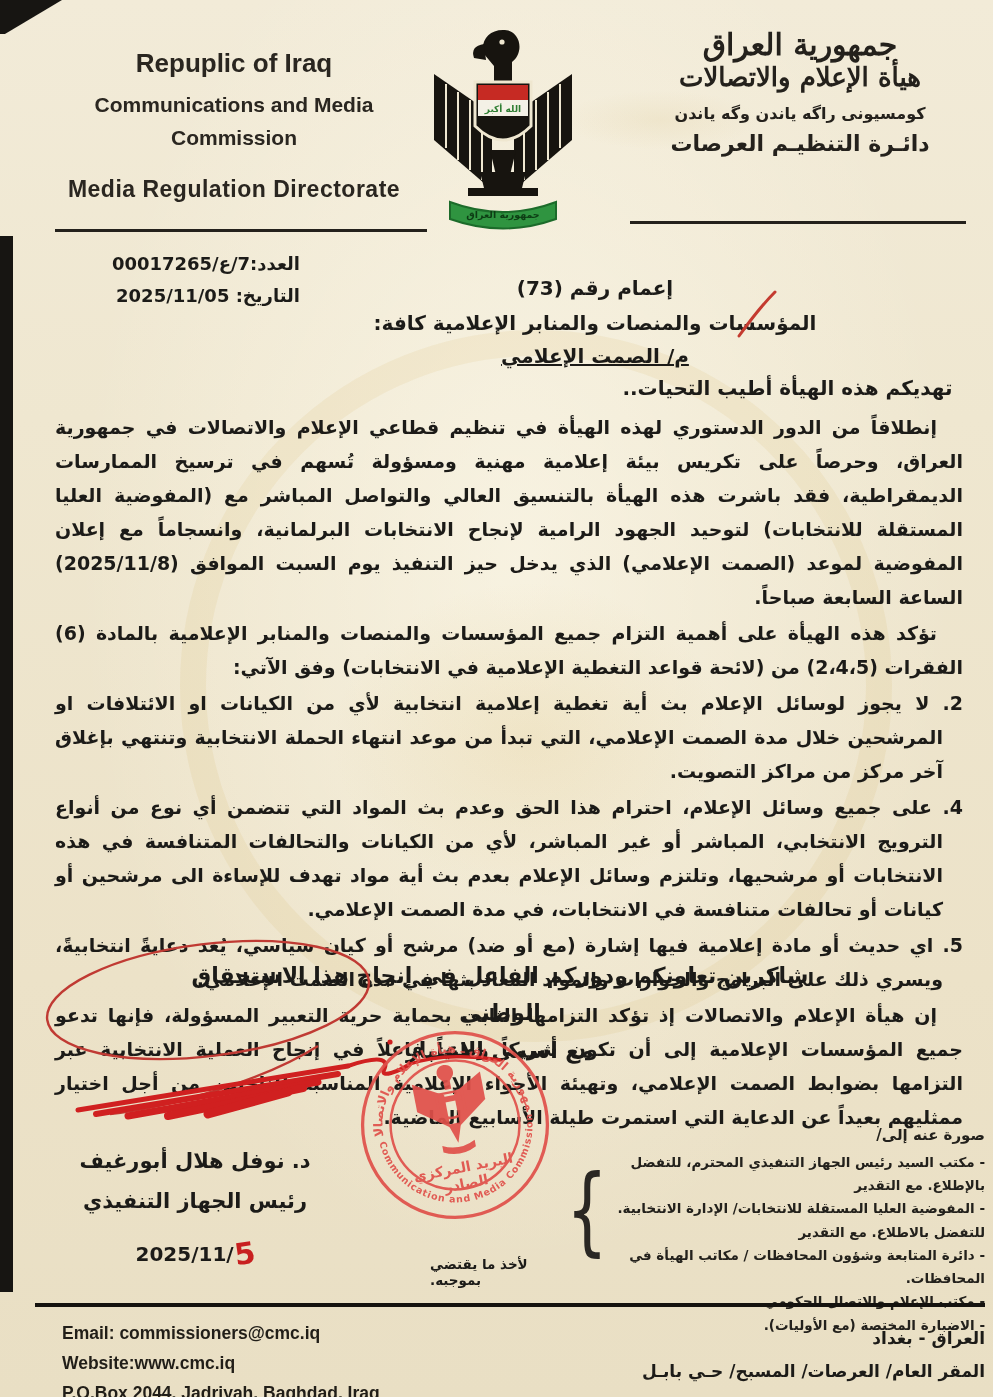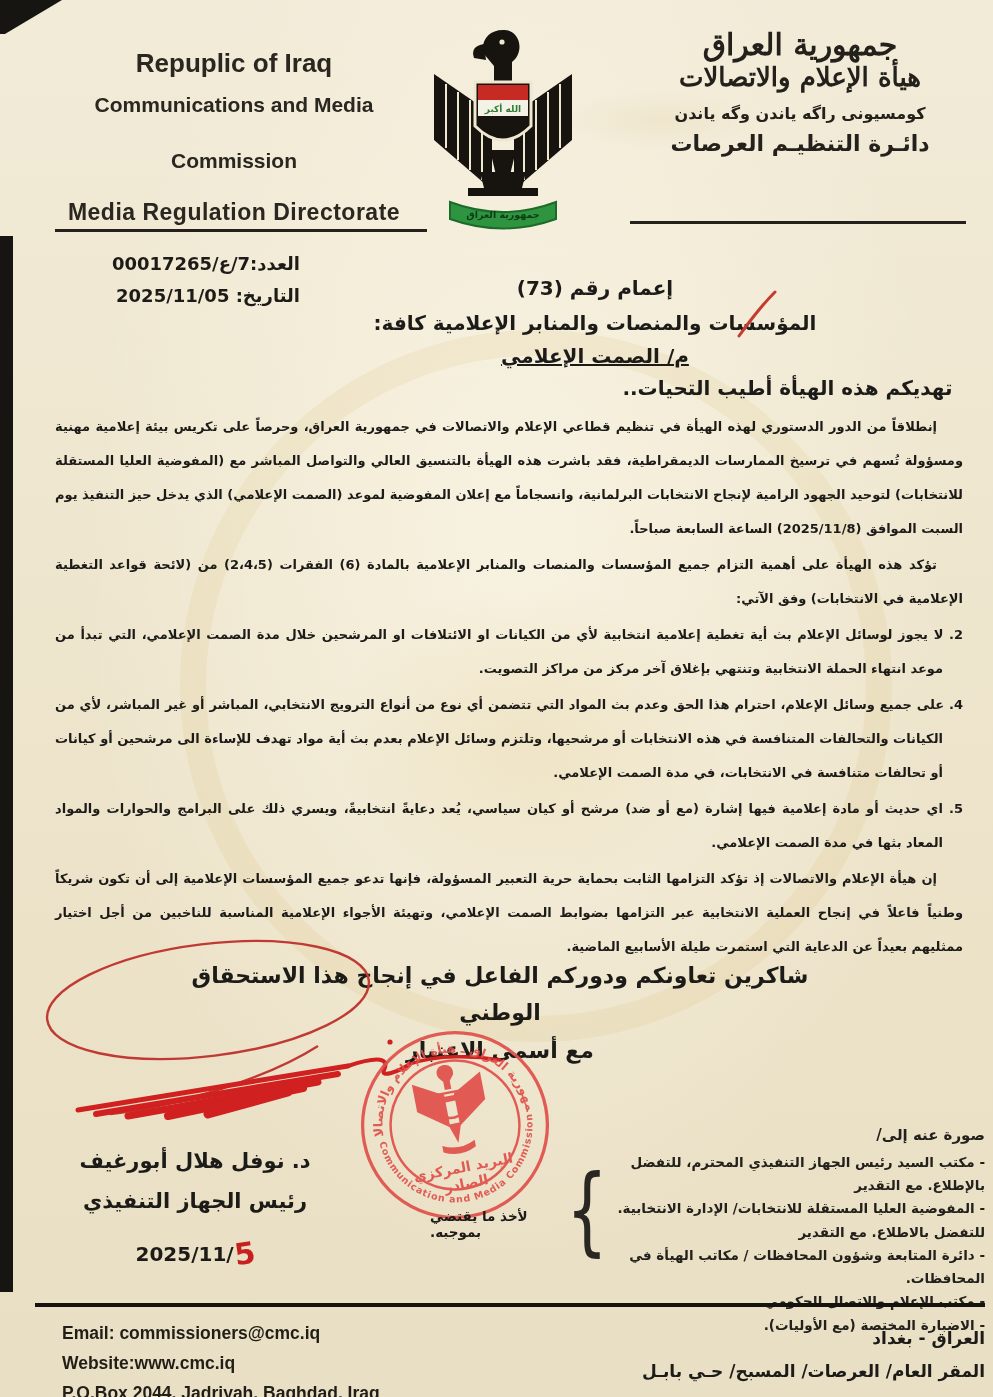--- a/index.html
+++ b/index.html
@@ -23,52 +23,52 @@
   .wm-smudge{left:560px;top:90px;width:200px;height:60px;border-radius:50%;
     background:radial-gradient(rgba(200,165,80,0.10), rgba(200,165,80,0) 70%);}
   
   .edge-left{left:0;top:236px;width:13px;height:1056px;background:#171512;}
   .corner-tl{left:0;top:0;width:62px;height:34px;background:#171512;
     clip-path:polygon(0 0,100% 0,8% 100%,0 100%);}
   
   .hdr-en{left:38px;top:48px;width:392px;text-align:center;font-family:"Liberation Sans",sans-serif;color:#2a2620;}
   .hdr-en .l1{font-size:26px;font-weight:bold;}
   .hdr-en .l2{font-size:21px;font-weight:bold;margin-top:14px;}
-  .hdr-en .l3{font-size:21px;font-weight:bold;margin-top:32px;}
+  .hdr-en .l3{font-size:21px;font-weight:bold;margin-top:9px;}
   .hdr-en .l4{font-size:23px;font-weight:bold;margin-top:26px;letter-spacing:.5px;}
   .rule{background:#24211c;height:3px;}
   .hdr-ar{left:615px;top:28px;width:370px;text-align:center;direction:rtl;color:#24211c;}
   .hdr-ar .cal1{font-family:"DejaVu Serif",serif;font-weight:bold;font-size:30px;line-height:1.15;}
   .hdr-ar .cal2{font-family:"DejaVu Serif",serif;font-weight:bold;font-size:26px;line-height:1.1;}
   .hdr-ar .kur{font-size:16px;font-weight:bold;margin-top:13px;}
   .hdr-ar .dir{font-size:22px;font-weight:bold;margin-top:8px;letter-spacing:1px;}
   
   .meta{left:55px;top:248px;width:245px;direction:rtl;text-align:right;font-size:18px;font-weight:bold;line-height:1.8;}
   
   .subj{left:330px;top:276px;width:530px;direction:rtl;text-align:center;font-weight:bold;font-size:20px;}
   .subj .s2{margin-top:11px;}
   .subj .s3{margin-top:9px;text-decoration:underline;}
   .greet{left:590px;top:376px;width:395px;direction:rtl;text-align:center;font-weight:bold;font-size:20px;}
   
   .body{left:55px;top:410px;width:908px;direction:rtl;text-align:justify;
-    font-size:13px;font-weight:bold;line-height:34px;}
+    font-size:19px;font-weight:bold;line-height:34px;}
   .body p{margin:0 0 2px 0;text-indent:26px;}
   .body p.item{text-indent:-20px;padding-right:20px;margin:0 0 2px 0;}
   
   .closing{left:180px;top:957px;width:640px;direction:rtl;text-align:center;font-weight:bold;font-size:22px;line-height:1.7;}
   
   .sig{left:50px;top:1142px;width:290px;direction:rtl;text-align:center;font-weight:bold;font-size:21px;line-height:1.9;}
   .sig .date{direction:ltr;font-size:20px;}
   .sig .five{color:#c81f1f;font-size:30px;font-weight:bold;display:inline-block;transform:rotate(-8deg) translateY(3px);}
   
   .cc{left:588px;top:1126px;width:397px;direction:rtl;text-align:right;font-size:13.5px;font-weight:bold;color:#23211c;}
   .cc .cc-h{font-size:15px;margin-bottom:7px;}
   .cc .it{line-height:1.72;}
   .brace{left:566px;top:1178px;font-size:66px;font-weight:normal;color:#2a2723;transform:scaleY(1.45);line-height:1;}
-  .brace-note{left:430px;top:1208px;width:140px;direction:rtl;text-align:left;font-size:13.5px;font-weight:bold;}
+  .brace-note{left:430px;top:1256px;width:140px;direction:rtl;text-align:left;font-size:13.5px;font-weight:bold;}
   
   .foot-rule{left:35px;top:1303px;width:950px;height:4px;background:#15130f;}
   .foot-en{left:62px;top:1318px;font-family:"Liberation Sans",sans-serif;font-size:17.5px;font-weight:bold;line-height:1.72;color:#211e18;}
   .foot-ar{left:560px;top:1322px;width:425px;direction:rtl;text-align:right;font-size:17px;font-weight:bold;line-height:1.95;}
   
   .stamp{left:356px;top:1026px;width:198px;height:198px;transform:rotate(-11deg);opacity:.92;}
   .redmark{pointer-events:none;}
 </style>
 </head>
 <body>

